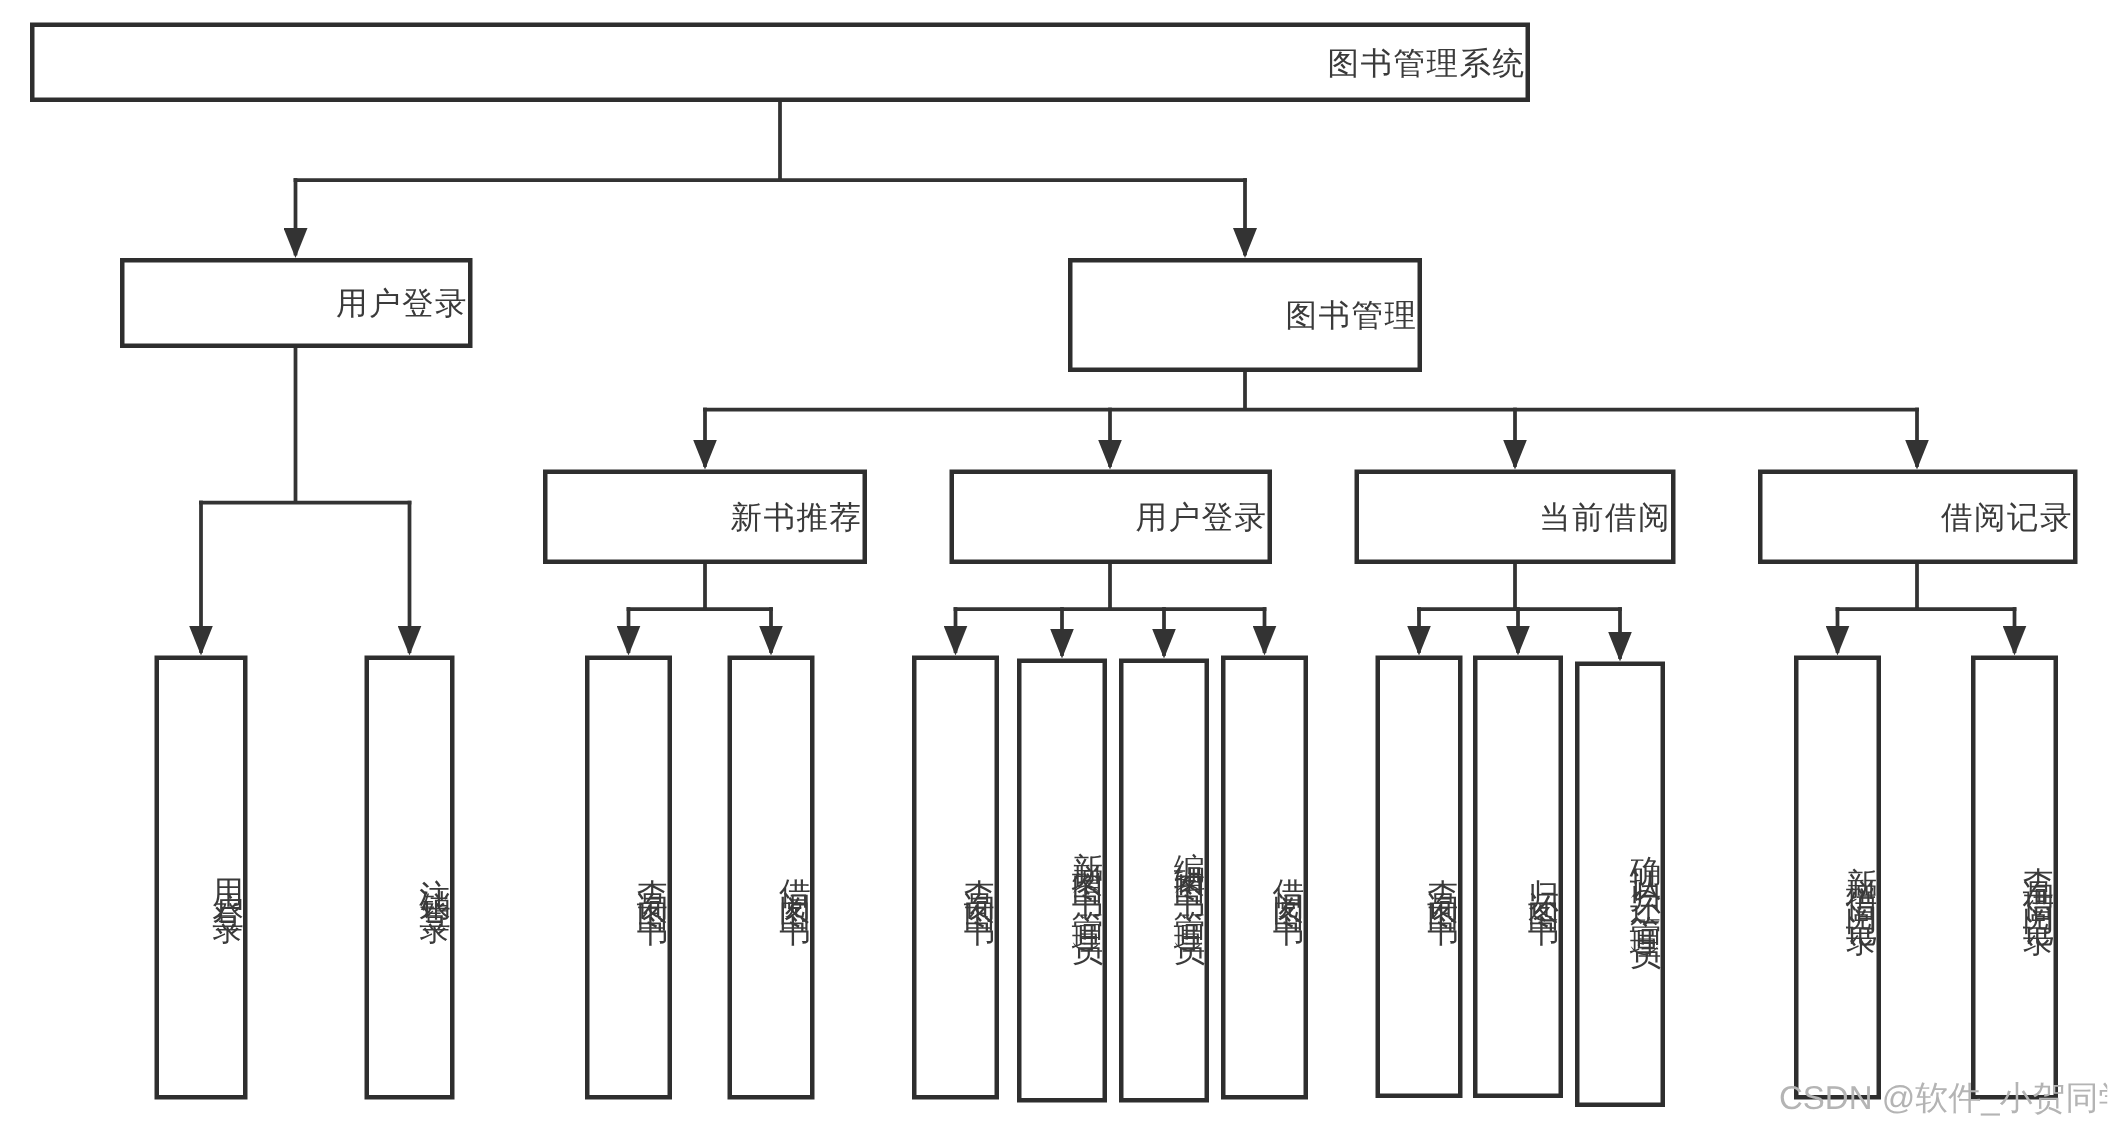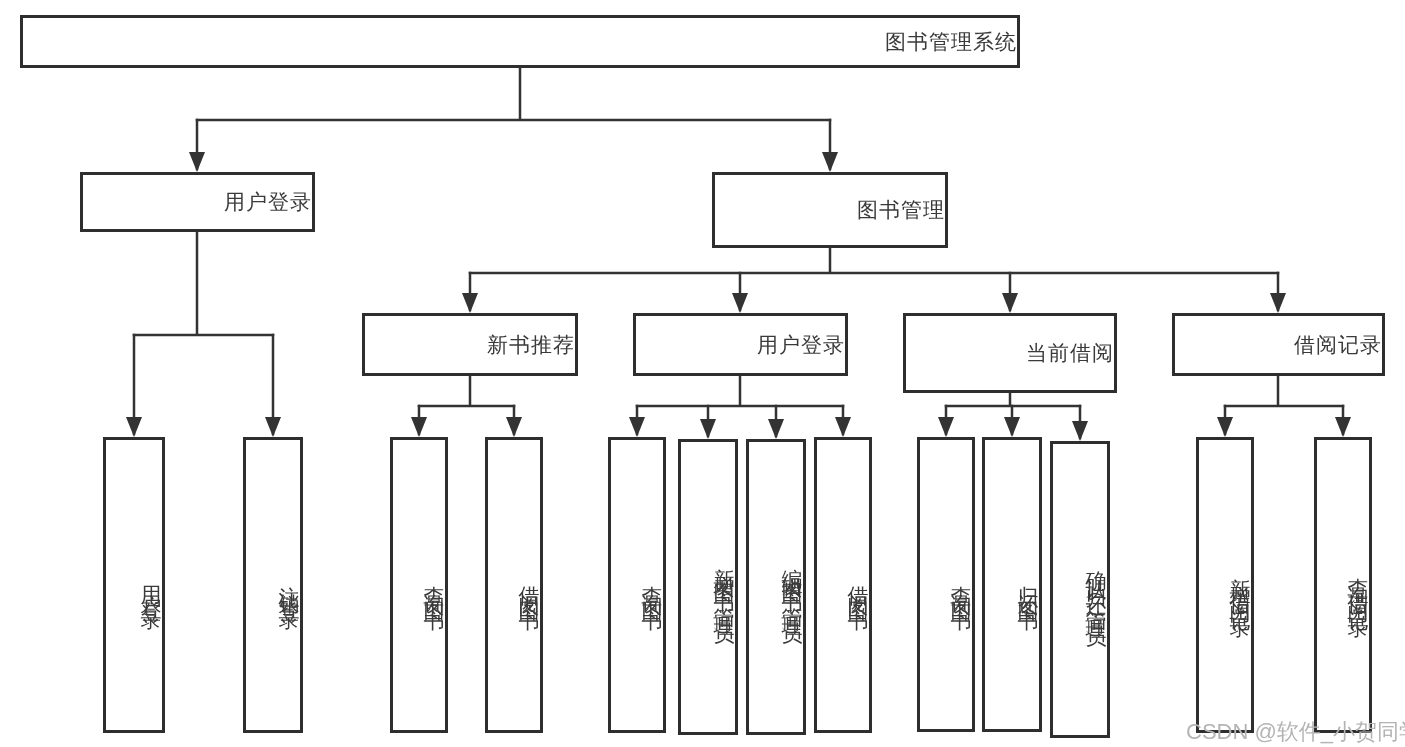--- a/index.html
+++ b/index.html
@@ -122,21 +122,21 @@
   <div class="node node-h" style="left:712px;top:172px;width:236px;height:76px">
     <span class="lbl">图书管理</span>
   </div>
 
   <div class="node node-h" style="left:362px;top:313px;width:216px;height:63px">
     <span class="lbl">新书推荐</span>
   </div>
   <div class="node node-h" style="left:633px;top:313px;width:215px;height:63px">
     <span class="lbl">用户登录</span>
   </div>
-  <div class="node node-h" style="left:903px;top:313px;width:214px;height:80px">
+  <div class="node node-h" style="left:903px;top:313px;width:214px;height:63px">
     <span class="lbl">当前借阅</span>
   </div>
   <div class="node node-h" style="left:1172px;top:313px;width:213px;height:63px">
     <span class="lbl">借阅记录</span>
   </div>
 
   <div class="node node-v" style="left:103px;top:437px;width:62px;height:296px">
     <span class="lbl">用户登录</span>
   </div>
   <div class="node node-v" style="left:243px;top:437px;width:60px;height:296px">

